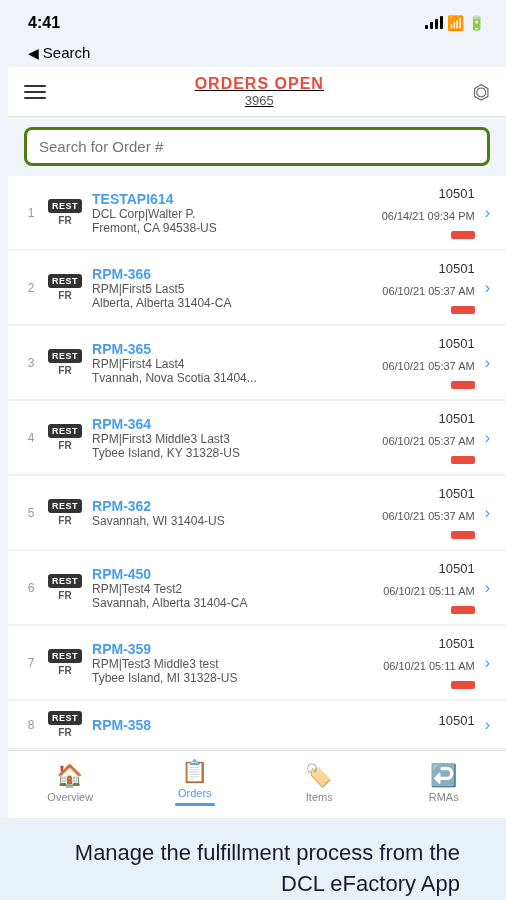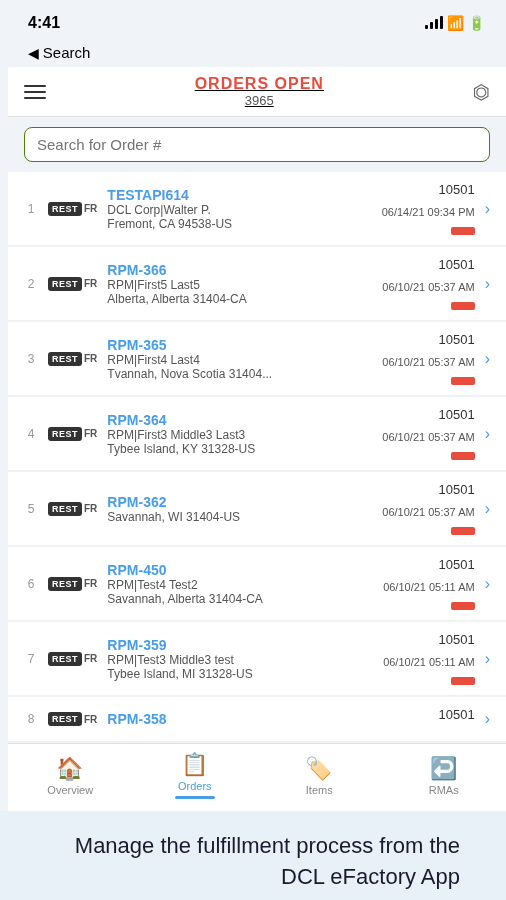--- a/index.html
+++ b/index.html
@@ -71,21 +71,21 @@
     .header-subtitle { color: #555; font-size: 13px; text-align: center; }
     .filter-icon { font-size: 20px; color: #666; cursor: pointer; }
     
     .search-container {
       background: #f0f4f8;
       padding: 10px 16px;
     }
     .search-input {
       width: 100%;
       background: #fff;
-      border: 1px solid #4d7c0f;
+      border: 3px solid #4d7c0f;
       border-radius: 8px;
       padding: 8px 12px;
       font-size: 15px;
       color: #999;
       outline: none;
     }
     
     .orders-list {
       background: #f0f4f8;
       overflow-y: auto;
@@ -102,20 +102,21 @@
     }
     .order-number {
       color: #999;
       font-size: 12px;
       width: 14px;
       text-align: center;
       flex-shrink: 0;
     }
     .order-badges {
       display: flex;
+      flex-direction: column;
       align-items: center;
       gap: 2px;
       flex-shrink: 0;
     }
     .badge-rest {
       background: #333;
       color: #fff;
       font-size: 9px;
       font-weight: 700;
       padding: 2px 4px;

